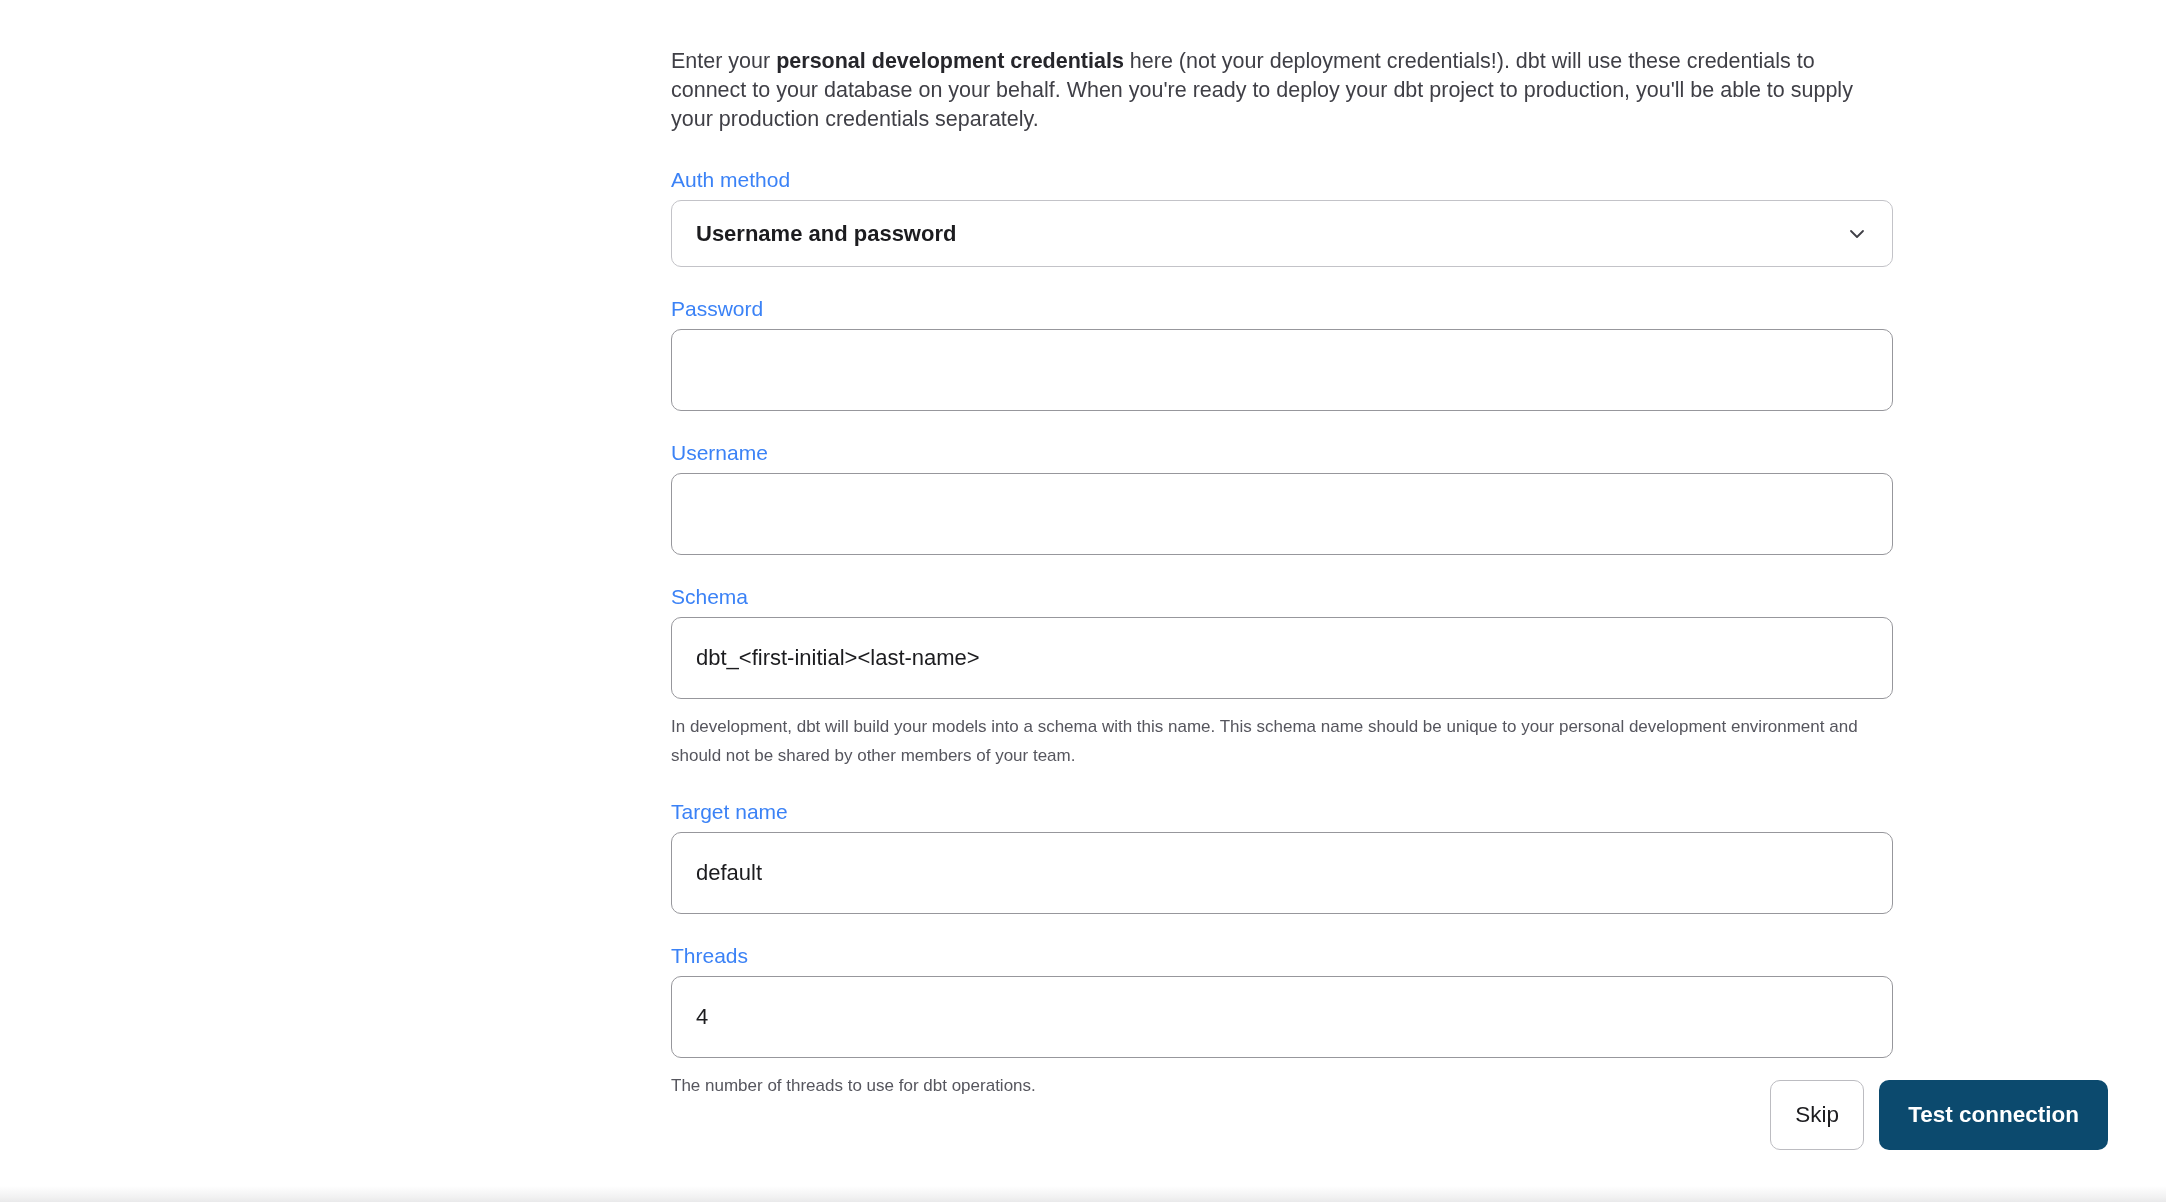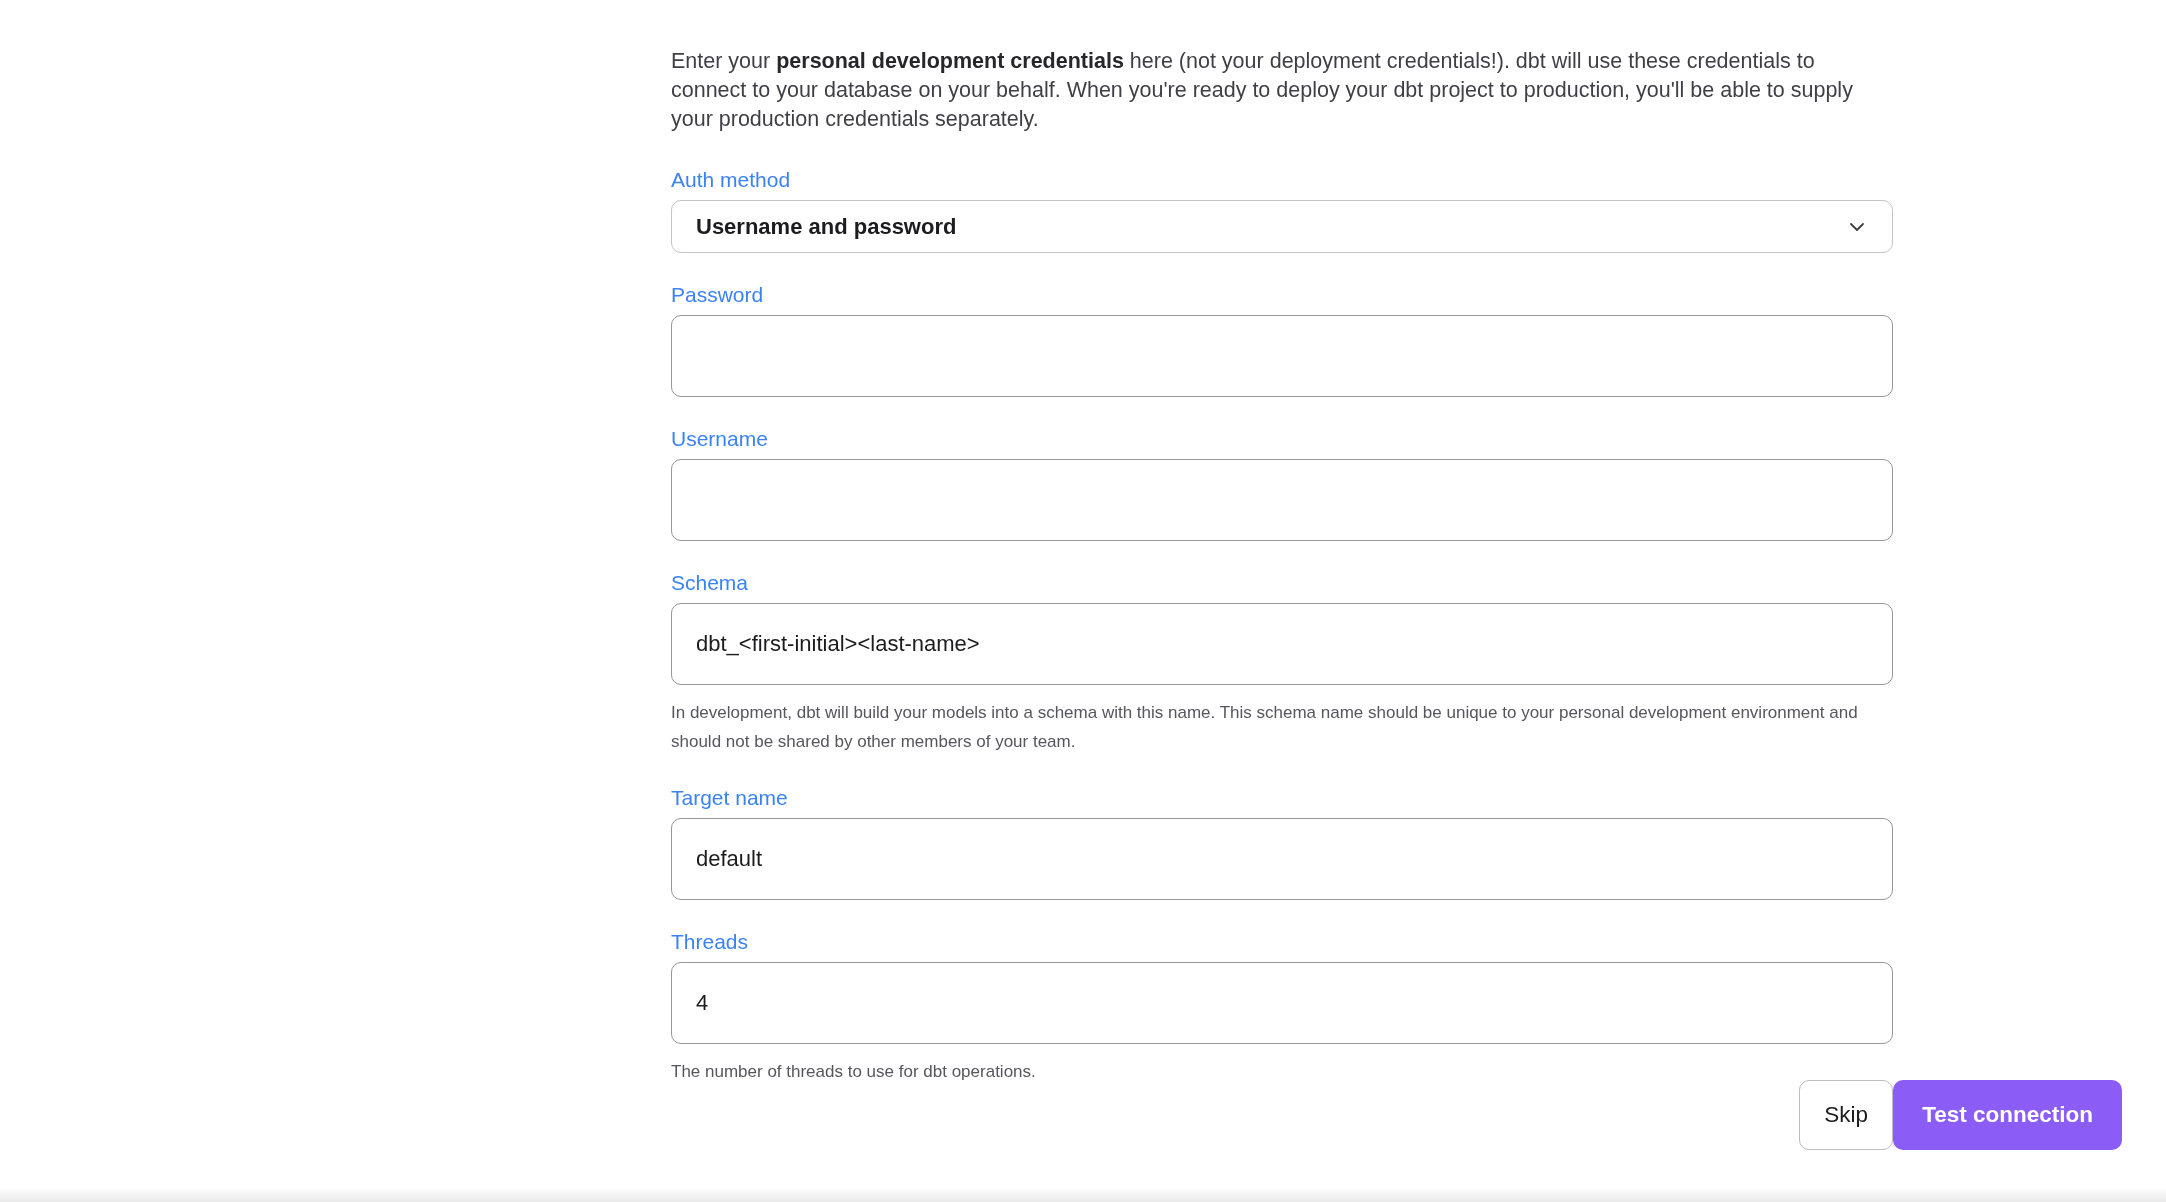--- a/index.html
+++ b/index.html
@@ -22,55 +22,55 @@
   }
   .intro b { font-weight: 700; color: #26262b; }
 
   .field-label {
     display: block; margin-top: 30px; margin-bottom: 8px;
     font-size: 21px; color: #3b82f6;
   }
   .field-label.first { margin-top: 34px; }
 
   .select-box {
-    position: relative; width: 100%; height: 53px;
+    position: relative; width: 100%; height: 67px;
     border: 1.5px solid #c3c3c8; border-radius: 10px; background: #ffffff;
     display: flex; align-items: center; padding: 0 24px;
     cursor: pointer;
   }
   .select-box .select-value { font-size: 22px; font-weight: 600; color: #1c1c1f; }
   .select-box .chevron { position: absolute; right: 24px; top: 50%; transform: translateY(-50%); display: flex; }
 
   input.text-input {
     width: 100%; height: 82px;
     border: 1.5px solid #97979c; border-radius: 10px; background: #ffffff;
     padding: 0 24px; font-family: "Liberation Sans", "DejaVu Sans", sans-serif;
     font-size: 22px; color: #1c1c1f; outline: none;
   }
 
   .help-text {
     margin-top: 14px; font-size: 17px; line-height: 29px; color: #56565e;
   }
   .help-text.tight { margin-top: 13px; }
 
   .footer-actions {
-    position: absolute; right: 44px; bottom: 52px;
-    display: flex; align-items: center; margin-top: 24px;
+    position: absolute; right: 58px; bottom: 52px;
+    display: flex; gap: 15px; align-items: center; margin-top: 24px;
   }
   .btn {
     height: 70px; border-radius: 10px; font-family: "Liberation Sans", "DejaVu Sans", sans-serif;
     font-size: 22.5px; display: flex; align-items: center; justify-content: center;
     cursor: pointer; border: none;
   }
   .btn-secondary {
     background: #ffffff; border: 1.5px solid #bcbcc1; color: #1c1c1f;
     padding: 0 24px; font-weight: 400;
   }
   .btn-primary {
-    background: #8b5cf6; color: #ffffff; padding: 5px 29px; font-weight: 700;
+    background: #0c4a6e; color: #ffffff; padding: 5px 29px; font-weight: 700;
   }
 
   .bottom-fade {
     position: absolute; left: 0; right: 0; bottom: 0; height: 16px;
     background: linear-gradient(to bottom, rgba(120,120,125,0) 0%, rgba(120,120,125,0.10) 70%, rgba(120,120,125,0.16) 100%);
     pointer-events: none;
   }
 </style>
 </head>
 <body>

